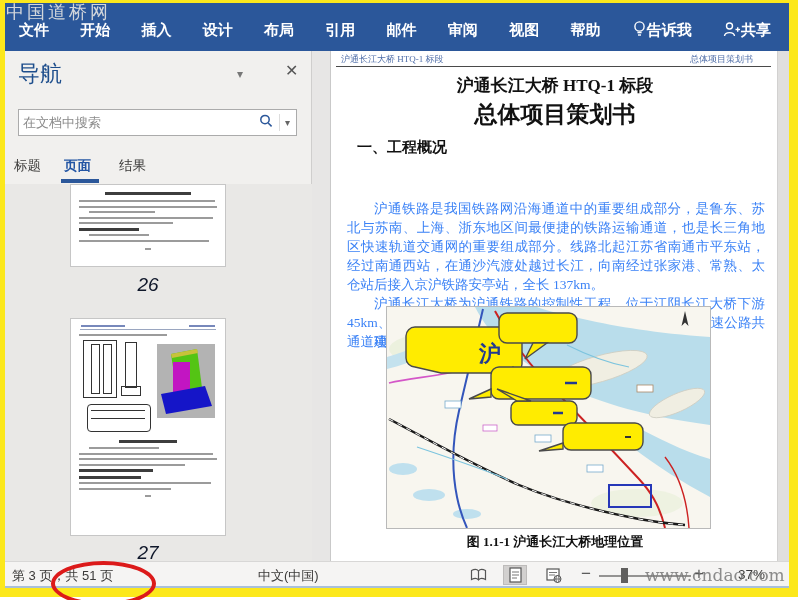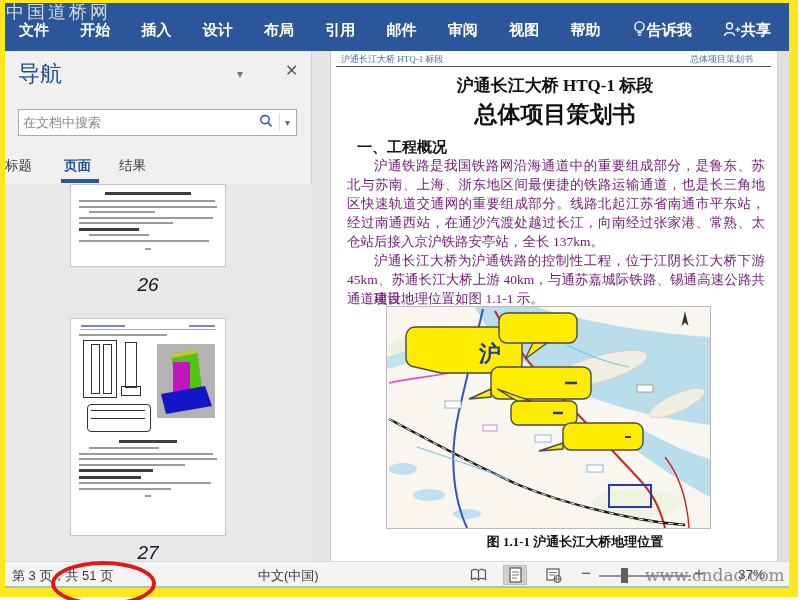--- a/index.html
+++ b/index.html
@@ -32,23 +32,23 @@
   .tl.blue{background:#7788bb;}
   
   #docarea{position:absolute;left:307px;top:48px;width:477px;height:510px;background:#e7e6e5;}
   #vscroll{position:absolute;right:0;top:0;width:11px;height:510px;background:#e0dfde;border-left:1px solid #d2d1d0;}
   #page{position:absolute;left:18px;top:0;width:448px;height:510px;background:#fff;border-left:1px solid #c9c9c9;border-right:1px solid #c9c9c9;overflow:hidden;font-family:"Liberation Serif",serif;}
   .hdr-sm{position:absolute;top:2px;font-size:9px;color:#4f6ea8;}
   #hdr-line{position:absolute;left:5px;right:8px;top:15px;border-top:1px solid #4a4a4a;}
   #doc-title1{position:absolute;top:23px;left:0;width:100%;text-align:center;font-size:17px;font-weight:bold;color:#111;}
   #doc-title2{position:absolute;top:48px;left:0;width:100%;text-align:center;font-size:23px;font-weight:bold;color:#111;}
   #doc-h1{position:absolute;top:87px;left:26px;font-size:15px;font-weight:bold;color:#111;}
-  .body-p{position:absolute;left:16px;right:14px;font-size:13.5px;line-height:19px;color:#701a75;text-align:justify;text-indent:2em;}
+  .body-p{position:absolute;left:16px;right:14px;font-size:13.5px;line-height:19px;color:#3b82f6;text-align:justify;text-indent:2em;margin-top:43px;}
   #mapfig{position:absolute;left:55px;top:255px;width:323px;height:221px;border:1px solid #b9b9b9;box-sizing:content-box;}
-  #fig-cap{position:absolute;top:482px;left:0;width:100%;text-align:center;font-size:13px;font-weight:bold;color:#111;padding-left:20px;}
+  #fig-cap{position:absolute;top:482px;left:0;width:100%;text-align:center;font-size:13px;font-weight:bold;color:#111;}
   
   #status{position:absolute;left:0;top:558px;width:784px;height:27px;background:#f5f4f3;border-top:1px solid #d8d7d6;border-bottom:2px solid #a8bfd9;box-sizing:border-box;font-size:13px;color:#3b3a39;}
   .st-txt{position:absolute;top:5px;white-space:nowrap;text-align:right;}
   .viewbtn{position:absolute;top:3px;width:24px;height:20px;display:flex;align-items:center;justify-content:center;}
   .viewbtn.sel{background:#d2d0cf;border:1px solid #bdbbba;box-sizing:border-box;}
   .zoomsign{position:absolute;top:2px;font-size:17px;color:#555;}
   #zoom-track{position:absolute;left:594px;top:13px;width:92px;height:2px;background:#949392;}
   #zoom-handle{position:absolute;left:616px;top:6px;width:7px;height:15px;background:#605f5e;}
   
   #wm-top{position:absolute;left:6px;top:0px;z-index:70;font-family:"DejaVu Serif",serif;font-size:18px;letter-spacing:3px;color:rgba(225,225,225,0.92);}
@@ -106,21 +106,21 @@
         <span>
           <svg width="16" height="16" viewBox="0 0 16 16">
               <circle cx="7" cy="6.6" r="4.2" fill="none" stroke="#2b579a" stroke-width="1.5"></circle>
               <line x1="10.2" y1="10" x2="13.6" y2="13.4" stroke="#2b579a" stroke-width="1.5"></line>
             </svg>
         </span>
         <span class="sep"></span>
         <span style="font-size:10px;color:#666;padding-right:6px;">▾</span>
       </div>
 
-      <span class="navtab" style="left:0;font-family:Liberation Mono, monospace;">标题</span>
+      <span class="navtab" style="left:9px;font-family:Liberation Mono, monospace;">标题</span>
       <span class="navtab active" style="left:59px;">页面</span>
       <span class="navtab" style="left:114px;">结果</span>
       <div id="tab-underline"></div>
 
       <div id="thumbs">
 
         <div class="thumb" style="top:0px;height:83px;">
           <div class="tl b" style="margin:7px 34px 5px;"></div>
           <div class="tl" style="margin-right:10px;"></div>
           <div class="tl"></div>

